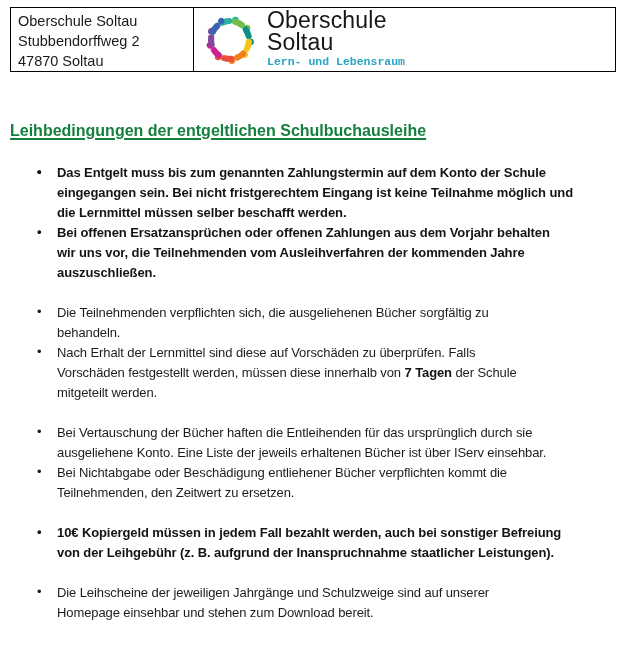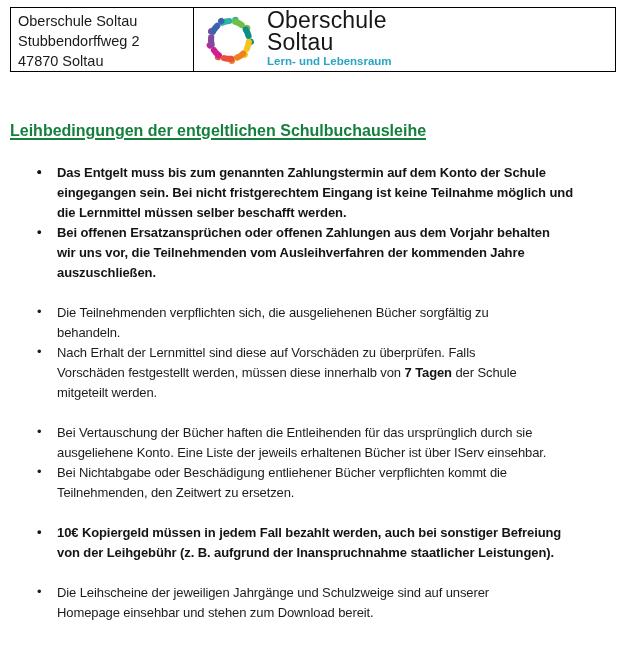--- a/index.html
+++ b/index.html
@@ -124,21 +124,21 @@
             <circle cx="35.4" cy="9.9" r="3.2" fill="#83499e"></circle>
           </g>
           <g transform="rotate(320 30 30)">
             <path d="M 22.3 12.7 A 19 19 0 0 1 29.3 11.0" stroke="#3a64ad" stroke-width="6.2" stroke-linecap="round" fill="none"></path>
             <circle cx="35.4" cy="9.9" r="3.2" fill="#3a64ad"></circle>
           </g>
         </svg>
       <div class="logo-text">
         <div class="logo-name">Oberschule</div>
         <div class="logo-name">Soltau</div>
-        <div class="logo-tagline" style="color: rgb(41, 165, 195);">Lern- und Lebensraum</div>
+        <div class="logo-tagline" style="color: rgb(41, 165, 195); font-family: Liberation Mono, monospace;">Lern- und Lebensraum</div>
       </div>
     </div>
   </div>
 
   <h1 class="doc-title">Leihbedingungen der entgeltlichen Schulbuchausleihe</h1>
 
   <div class="bullets">
       <div class="bullet-group">
         <div class="bullet-item bold"><span class="dot">•</span></div>
         <div class="bullet-item bold"><span class="dot">•</span><span class="txt"><span>Das Entgelt muss bis zum genannten Zahlungstermin auf dem Konto der Schule

